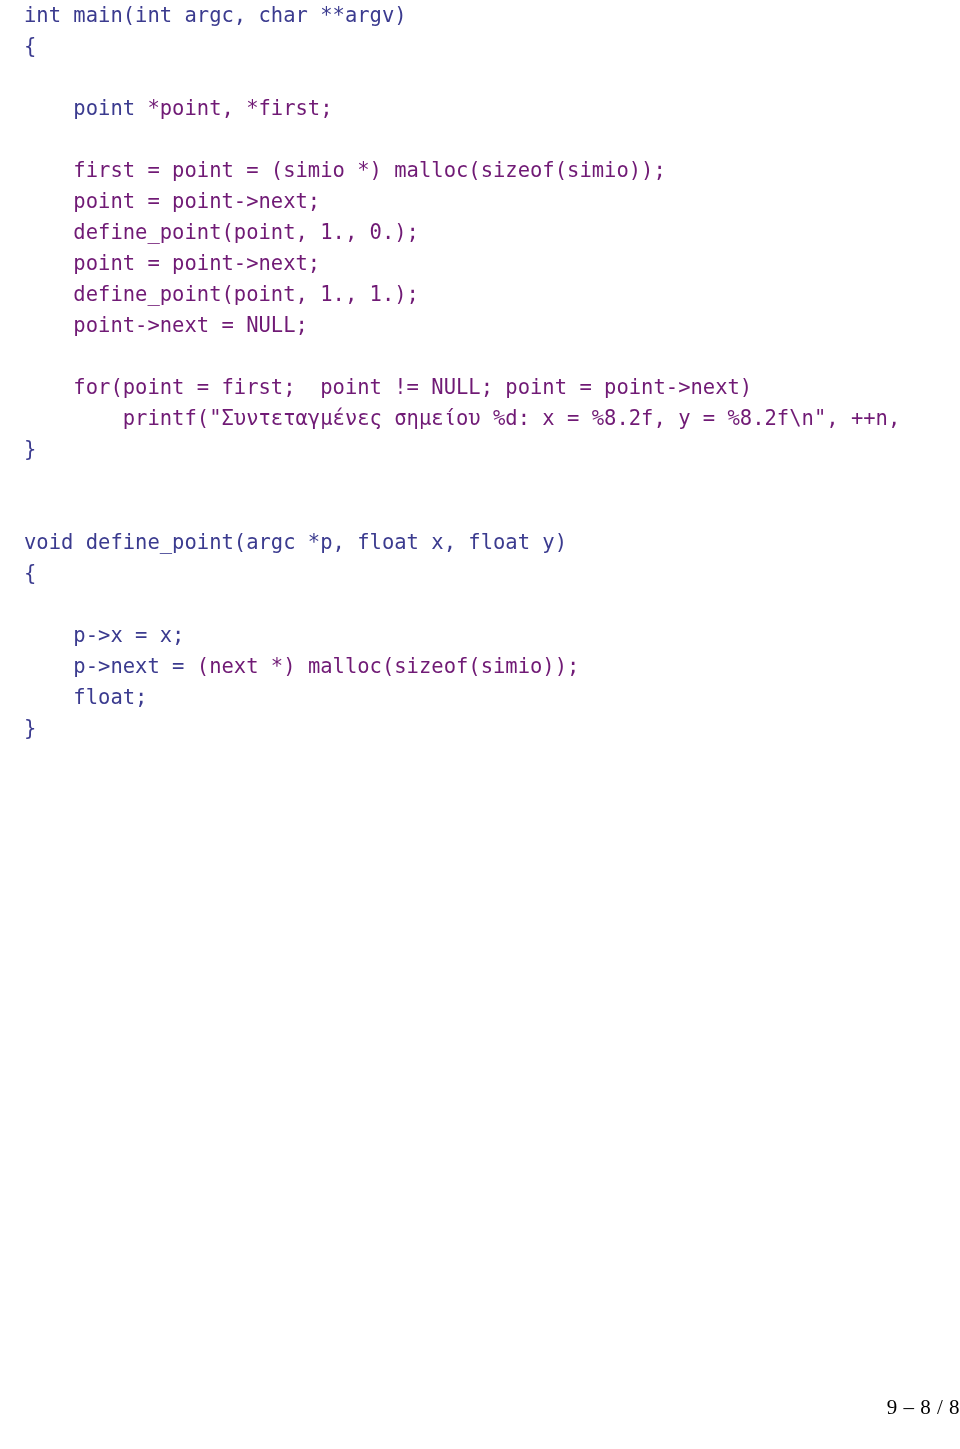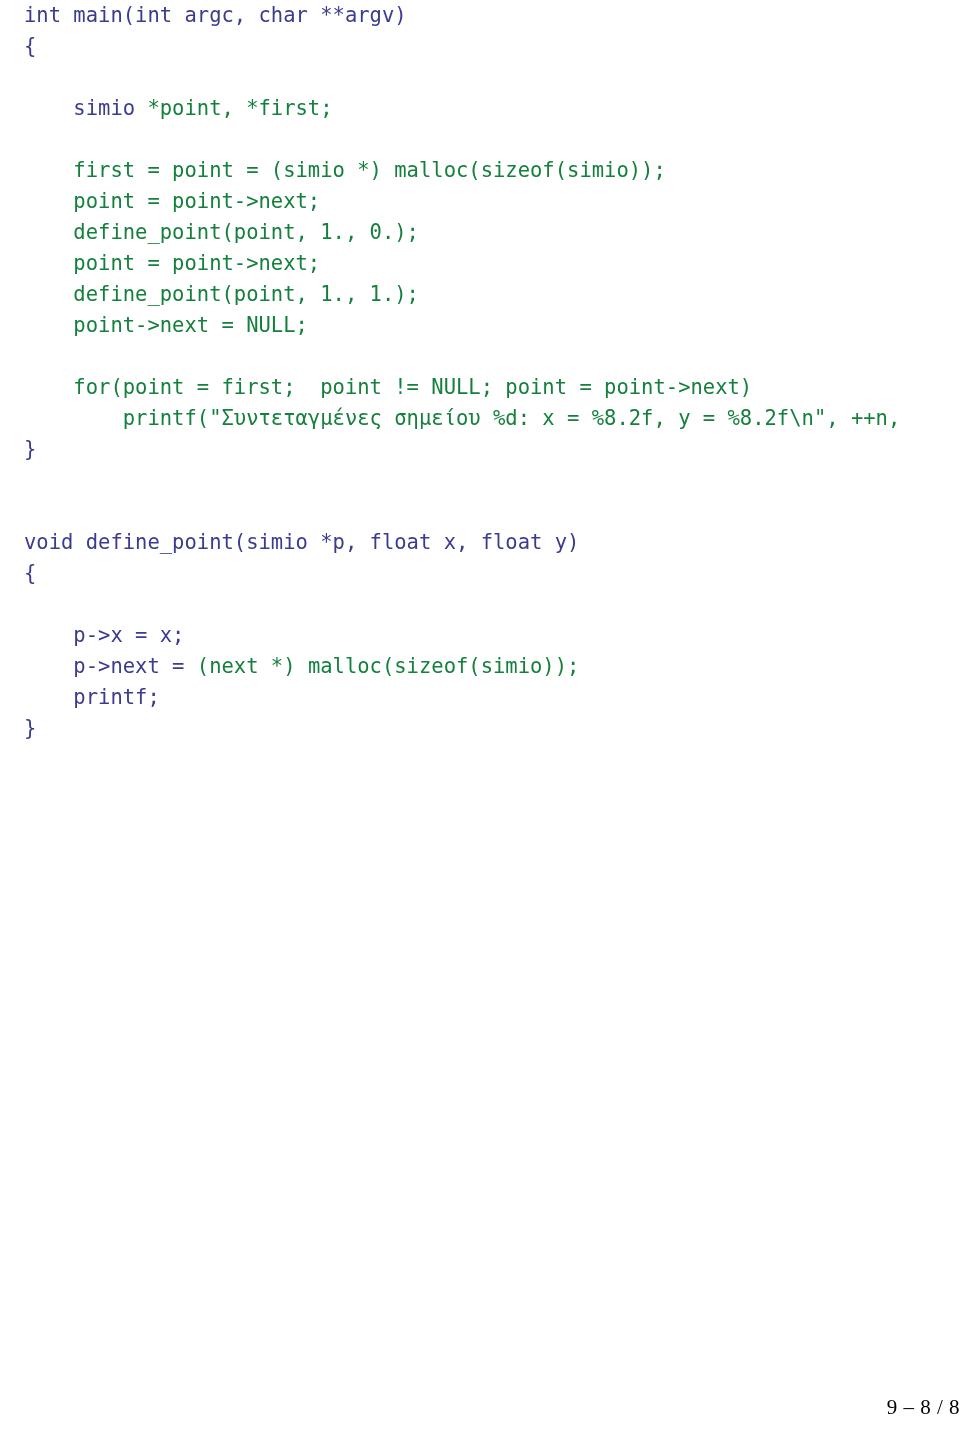--- a/index.html
+++ b/index.html
@@ -41,21 +41,21 @@
 
   .code-line.blank {
     height: 31px;
   }
 
   .tok {
     white-space: pre;
   }
 
   .c-key    { color: #3b3b8f; }
-  .c-body   { color: #15803d; }
+  .c-body   { color: #701a75; }
 
   
   .code-line.overflow {
     overflow: visible;
   }
 
   #page-footer {
     position: absolute;
     left: 0;
     top: 1395px;
@@ -69,38 +69,38 @@
 </style>
 </head>
 <body>
 
 <div id="page">
 
   <div id="code-listing">
       <div class="code-line"><span class="tok c-key">int main(int argc, char **argv)</span></div>
       <div class="code-line"><span class="tok c-key">{</span></div>
       <div class="code-line blank">&nbsp;</div>
-      <div class="code-line"><span class="tok c-key">    simio </span><span class="tok c-body">*point, *first;</span></div>
+      <div class="code-line"><span class="tok c-key">    point </span><span class="tok c-body">*point, *first;</span></div>
       <div class="code-line blank">&nbsp;</div>
       <div class="code-line"><span class="tok c-body">    first = point = (simio *) malloc(sizeof(simio));</span></div>
       <div class="code-line"><span class="tok c-body">    point = point-&gt;next;</span></div>
       <div class="code-line"><span class="tok c-body">    define_point(point, 1., 0.);</span></div>
       <div class="code-line"><span class="tok c-body">    point = point-&gt;next;</span></div>
       <div class="code-line"><span class="tok c-body">    define_point(point, 1., 1.);</span></div>
       <div class="code-line"><span class="tok c-body">    point-&gt;next = NULL;</span></div>
       <div class="code-line blank">&nbsp;</div>
       <div class="code-line"><span class="tok c-body">    for(point = first;  point != NULL; point = point-&gt;next)</span></div>
       <div class="code-line overflow"><span class="tok c-body">        printf("Συντεταγμένες σημείου %d: x = %8.2f, y = %8.2f\n", ++n,</span></div>
       <div class="code-line"><span class="tok c-key">}</span></div>
       <div class="code-line blank">&nbsp;</div>
       <div class="code-line blank">&nbsp;</div>
-      <div class="code-line"><span class="tok c-key">void define_point(simio *p, float x, float y)</span></div>
+      <div class="code-line"><span class="tok c-key">void define_point(argc *p, float x, float y)</span></div>
       <div class="code-line"><span class="tok c-key">{</span></div>
       <div class="code-line blank">&nbsp;</div>
       <div class="code-line"><span class="tok c-key">    p-&gt;x = x;</span></div>
       <div class="code-line"><span class="tok c-key">    p-&gt;next = </span><span class="tok c-body">(next *) malloc(sizeof(simio));</span></div>
-      <div class="code-line"><span class="tok c-key">    printf;</span></div>
+      <div class="code-line"><span class="tok c-key">    float;</span></div>
       <div class="code-line"><span class="tok c-key">}</span></div>
     </div>
 
   <div id="page-footer">9 – 8 / 8</div>
 
 </div>
 
 </body></html>

